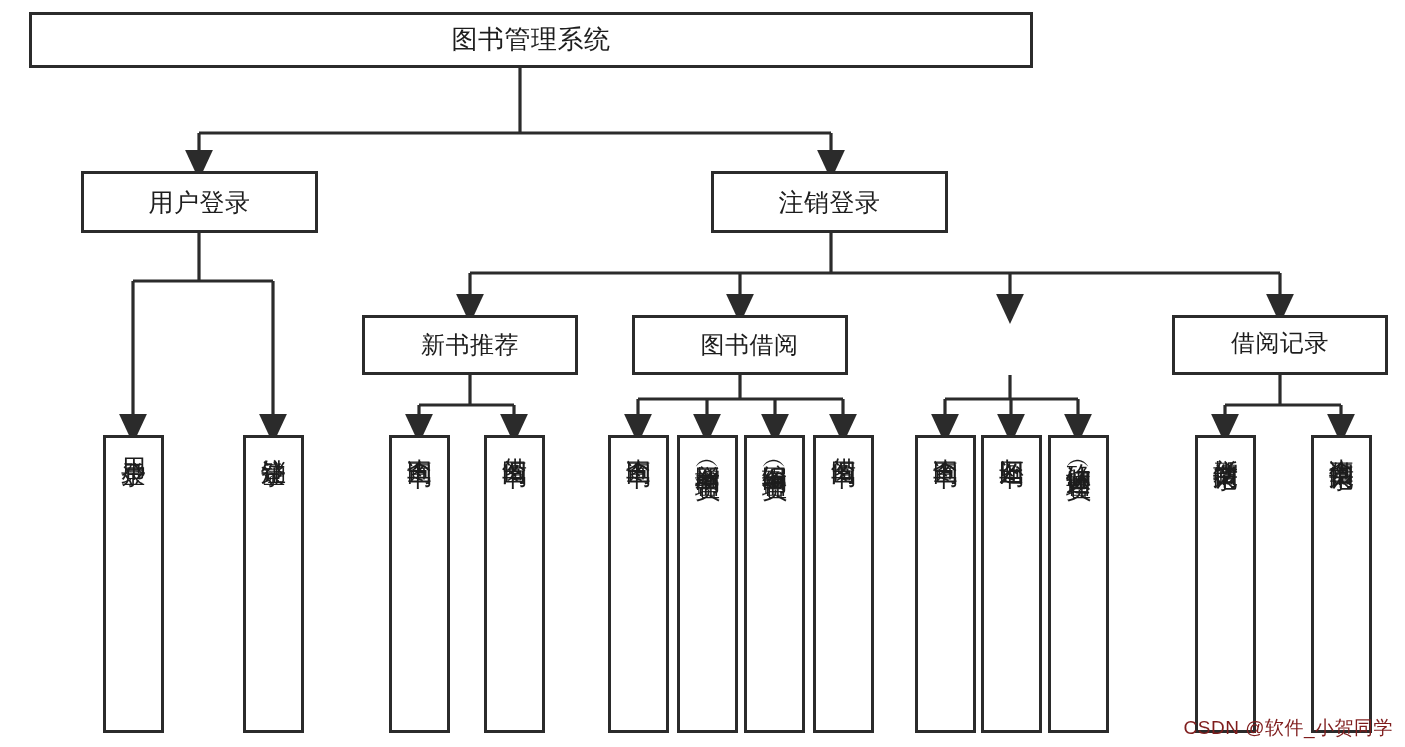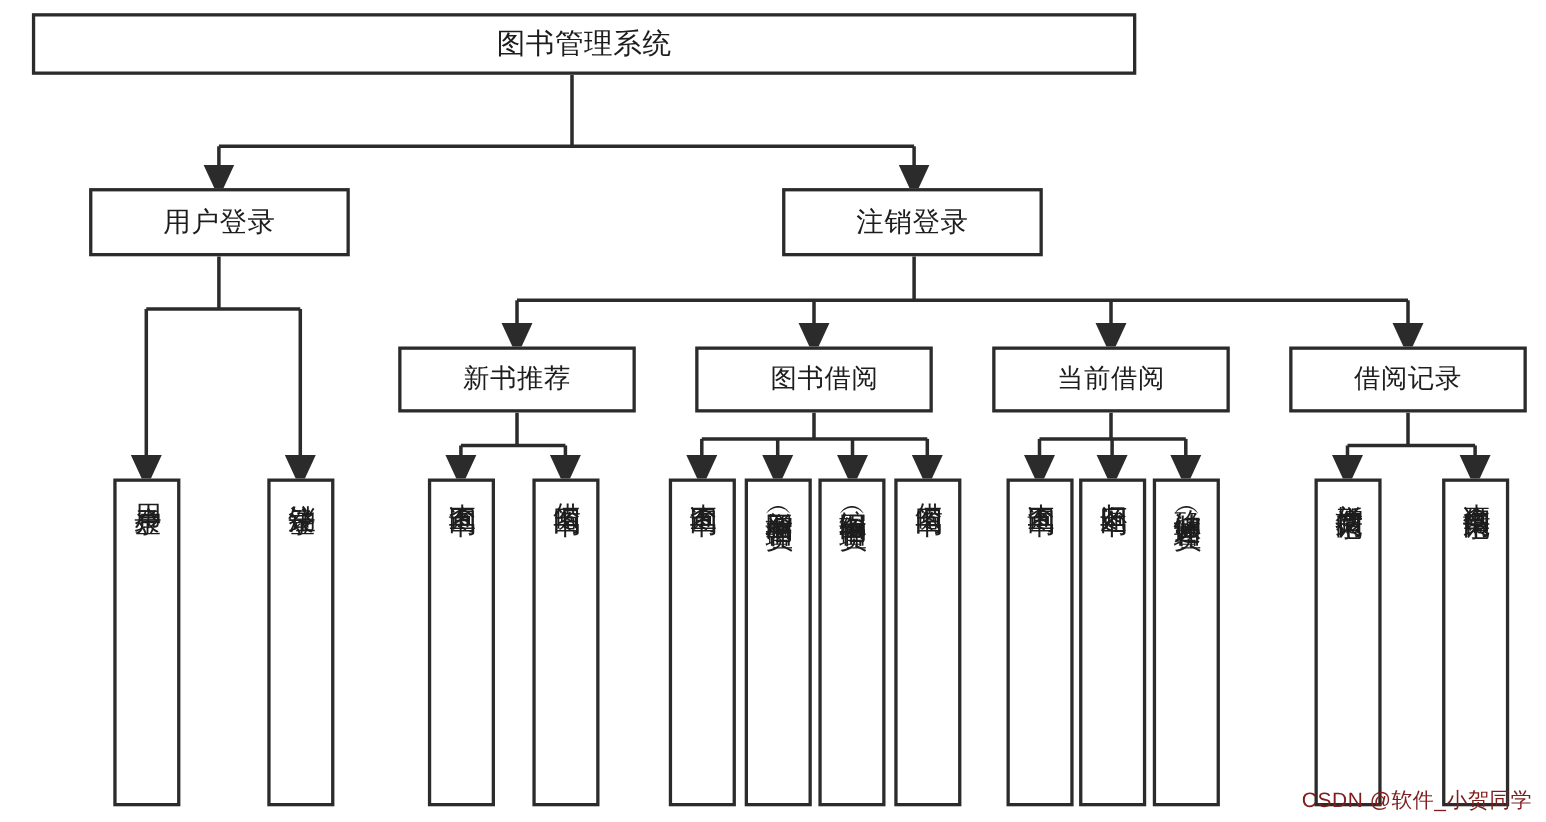--- a/index.html
+++ b/index.html
@@ -134,24 +134,21 @@
   <div class="node-box node-l2" style="left:711px; top:171px; width:237px; height:62px;">
     <span class="node-label">注销登录</span>
   </div>
 
   <div class="node-box node-l3" style="left:362px; top:315px; width:216px; height:60px;">
     <span class="node-label">新书推荐</span>
   </div>
   <div class="node-box node-l3" style="left:632px; top:315px; width:216px; height:60px;padding-left:19px;">
     <span class="node-label">图书借阅</span>
   </div>
-  <div class="node-box node-l3" style="left:902px; top:315px; width:216px; height:60px;">
-    <span class="node-label">当前借阅</span>
-  </div>
-  <div class="node-box node-l3" style="left:1172px; top:315px; width:216px; height:60px;">
+  <div class="node-box node-l3" style="left:1172px; top:315px; width:216px; height:60px;font-family:Liberation Mono, monospace;">
     <span class="node-label">借阅记录</span>
   </div>
 
   <div class="node-box node-leaf align-mid" style="left:103px; top:435px; width:61px; height:298px;">
     <span class="node-label">用户登录</span>
   </div>
   <div class="node-box node-leaf align-mid" style="left:243px; top:435px; width:61px; height:298px;">
     <span class="node-label">注销登录</span>
   </div>
 

